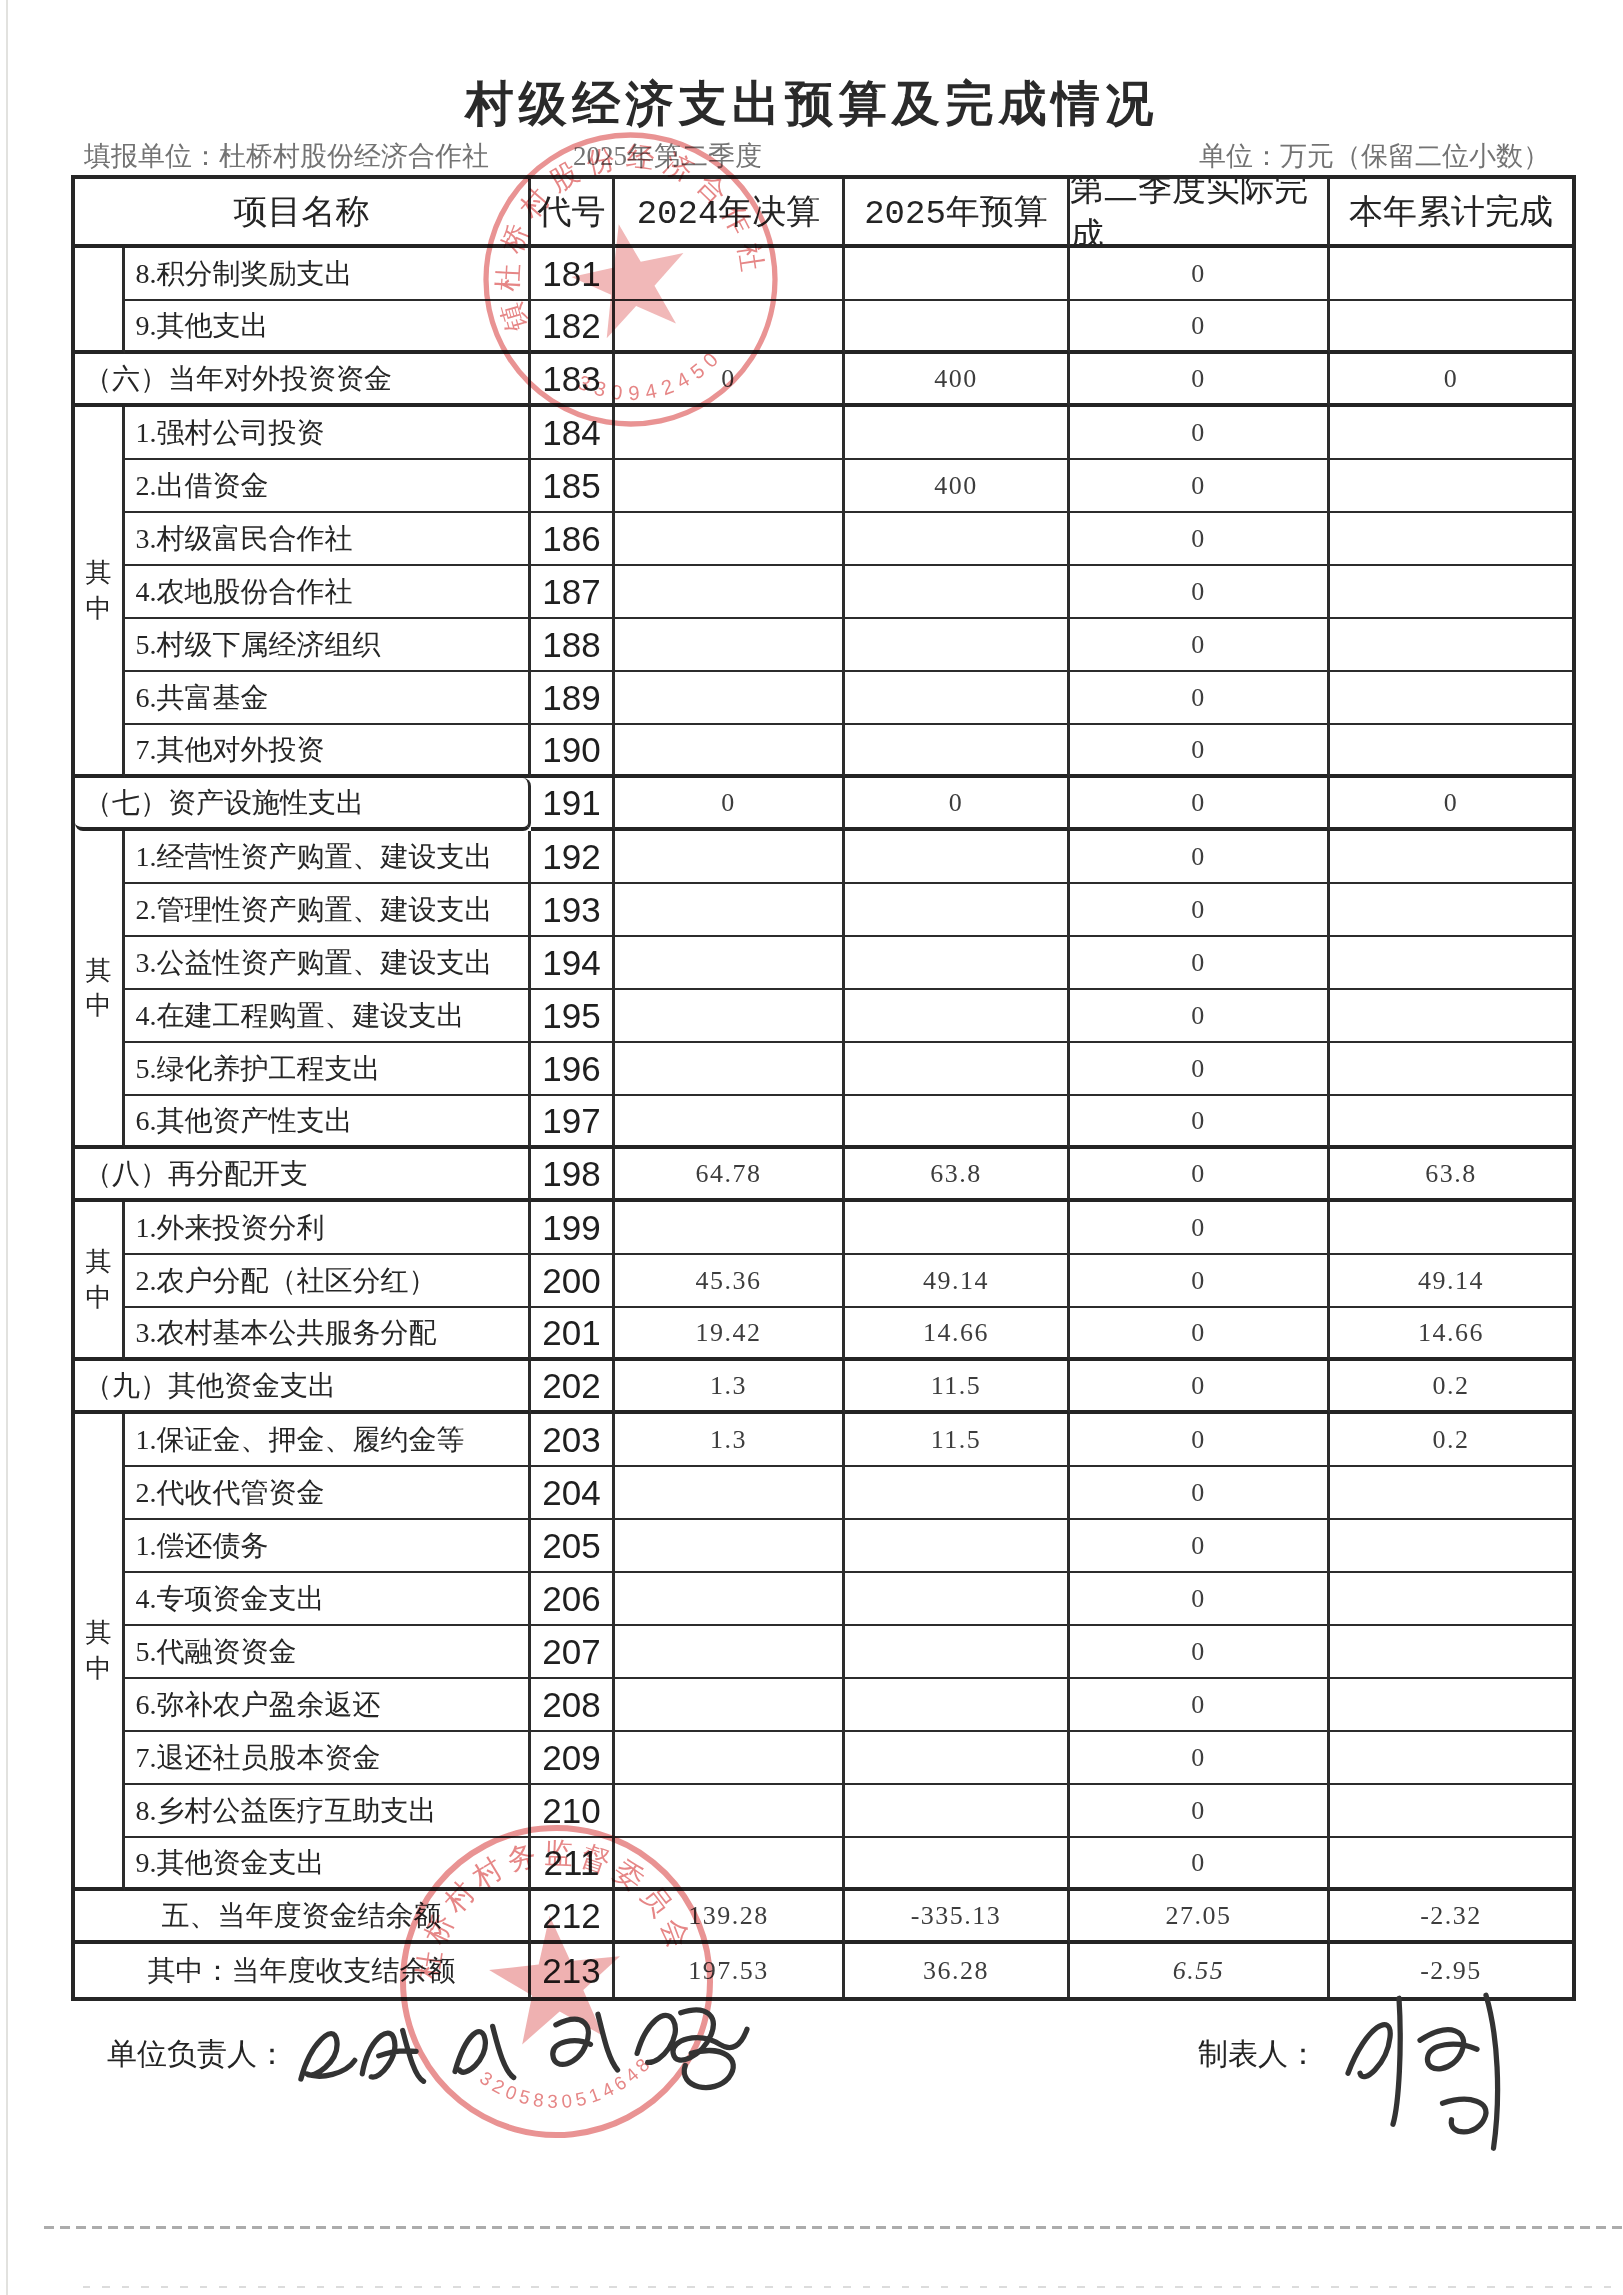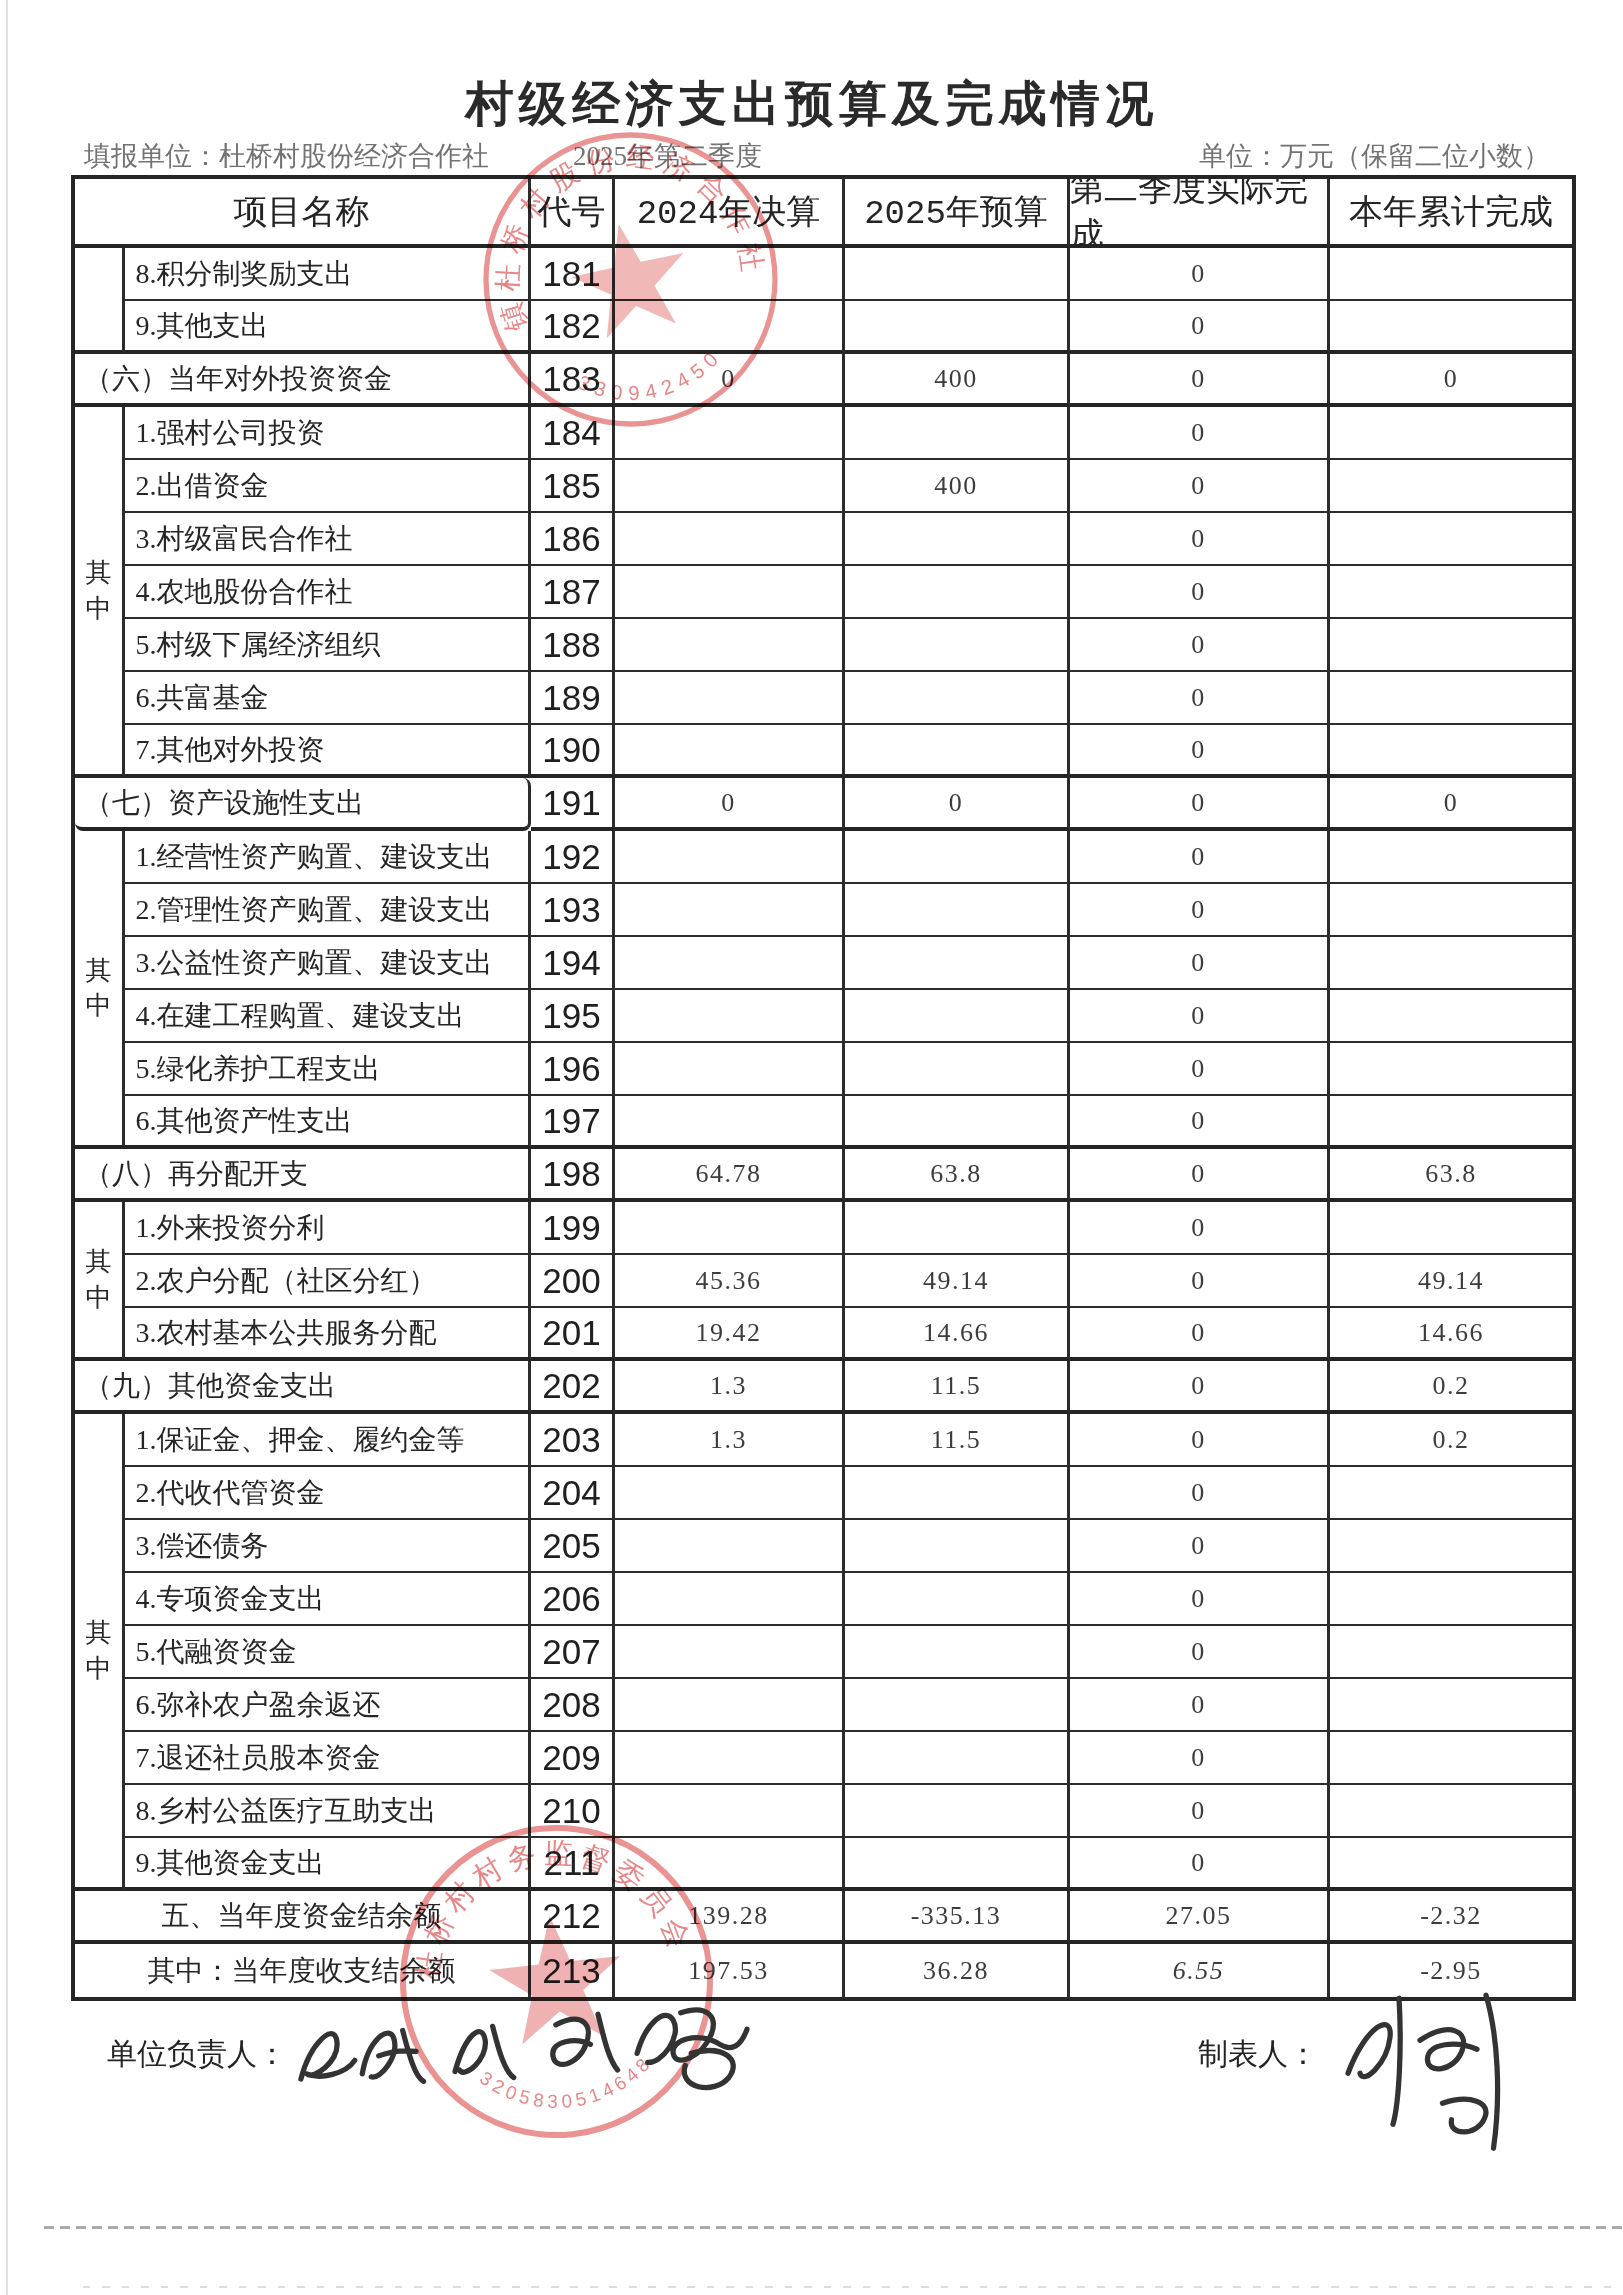--- a/index.html
+++ b/index.html
@@ -210,21 +210,21 @@
       <div class="c val" style="grid-area: 24 / 4;">1.3</div>
       <div class="c val" style="grid-area: 24 / 5;">11.5</div>
       <div class="c val" style="grid-area: 24 / 6;">0</div>
       <div class="c val noR" style="grid-area: 24 / 7;">0.2</div>
       <div class="c lbl sub" style="grid-area: 25 / 2;">2.代收代管资金</div>
       <div class="c code" style="grid-area: 25 / 3;">204</div>
       <div class="c val" style="grid-area: 25 / 4;"></div>
       <div class="c val" style="grid-area: 25 / 5;"></div>
       <div class="c val" style="grid-area: 25 / 6;">0</div>
       <div class="c val noR" style="grid-area: 25 / 7;"></div>
-      <div class="c lbl sub" style="grid-area: 26 / 2;">3.偿还债务</div>
+      <div class="c lbl sub" style="grid-area: 26 / 2;">1.偿还债务</div>
       <div class="c code" style="grid-area: 26 / 3;">205</div>
       <div class="c val" style="grid-area: 26 / 4;"></div>
       <div class="c val" style="grid-area: 26 / 5;"></div>
       <div class="c val" style="grid-area: 26 / 6;">0</div>
       <div class="c val noR" style="grid-area: 26 / 7;"></div>
       <div class="c lbl sub" style="grid-area: 27 / 2;">4.专项资金支出</div>
       <div class="c code" style="grid-area: 27 / 3;">206</div>
       <div class="c val" style="grid-area: 27 / 4;"></div>
       <div class="c val" style="grid-area: 27 / 5;"></div>
       <div class="c val" style="grid-area: 27 / 6;">0</div>

